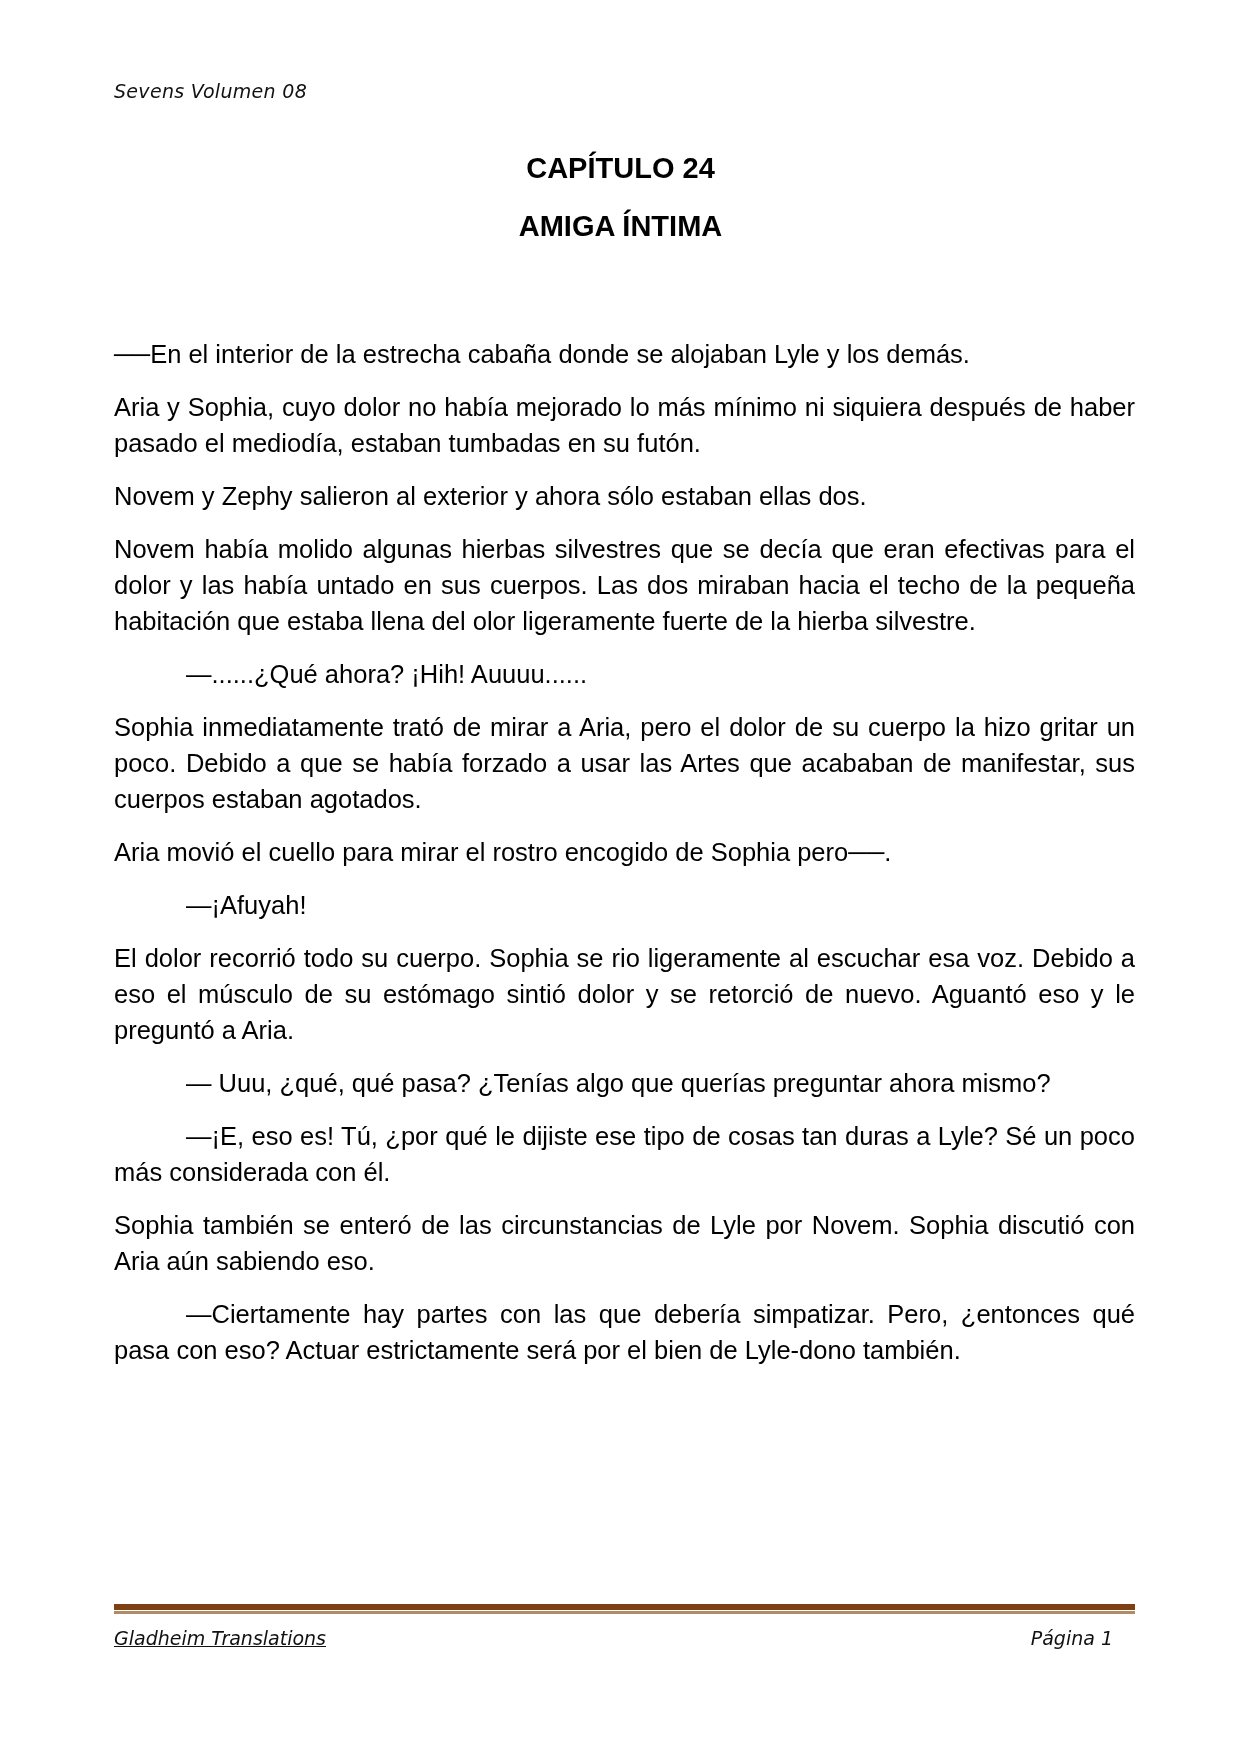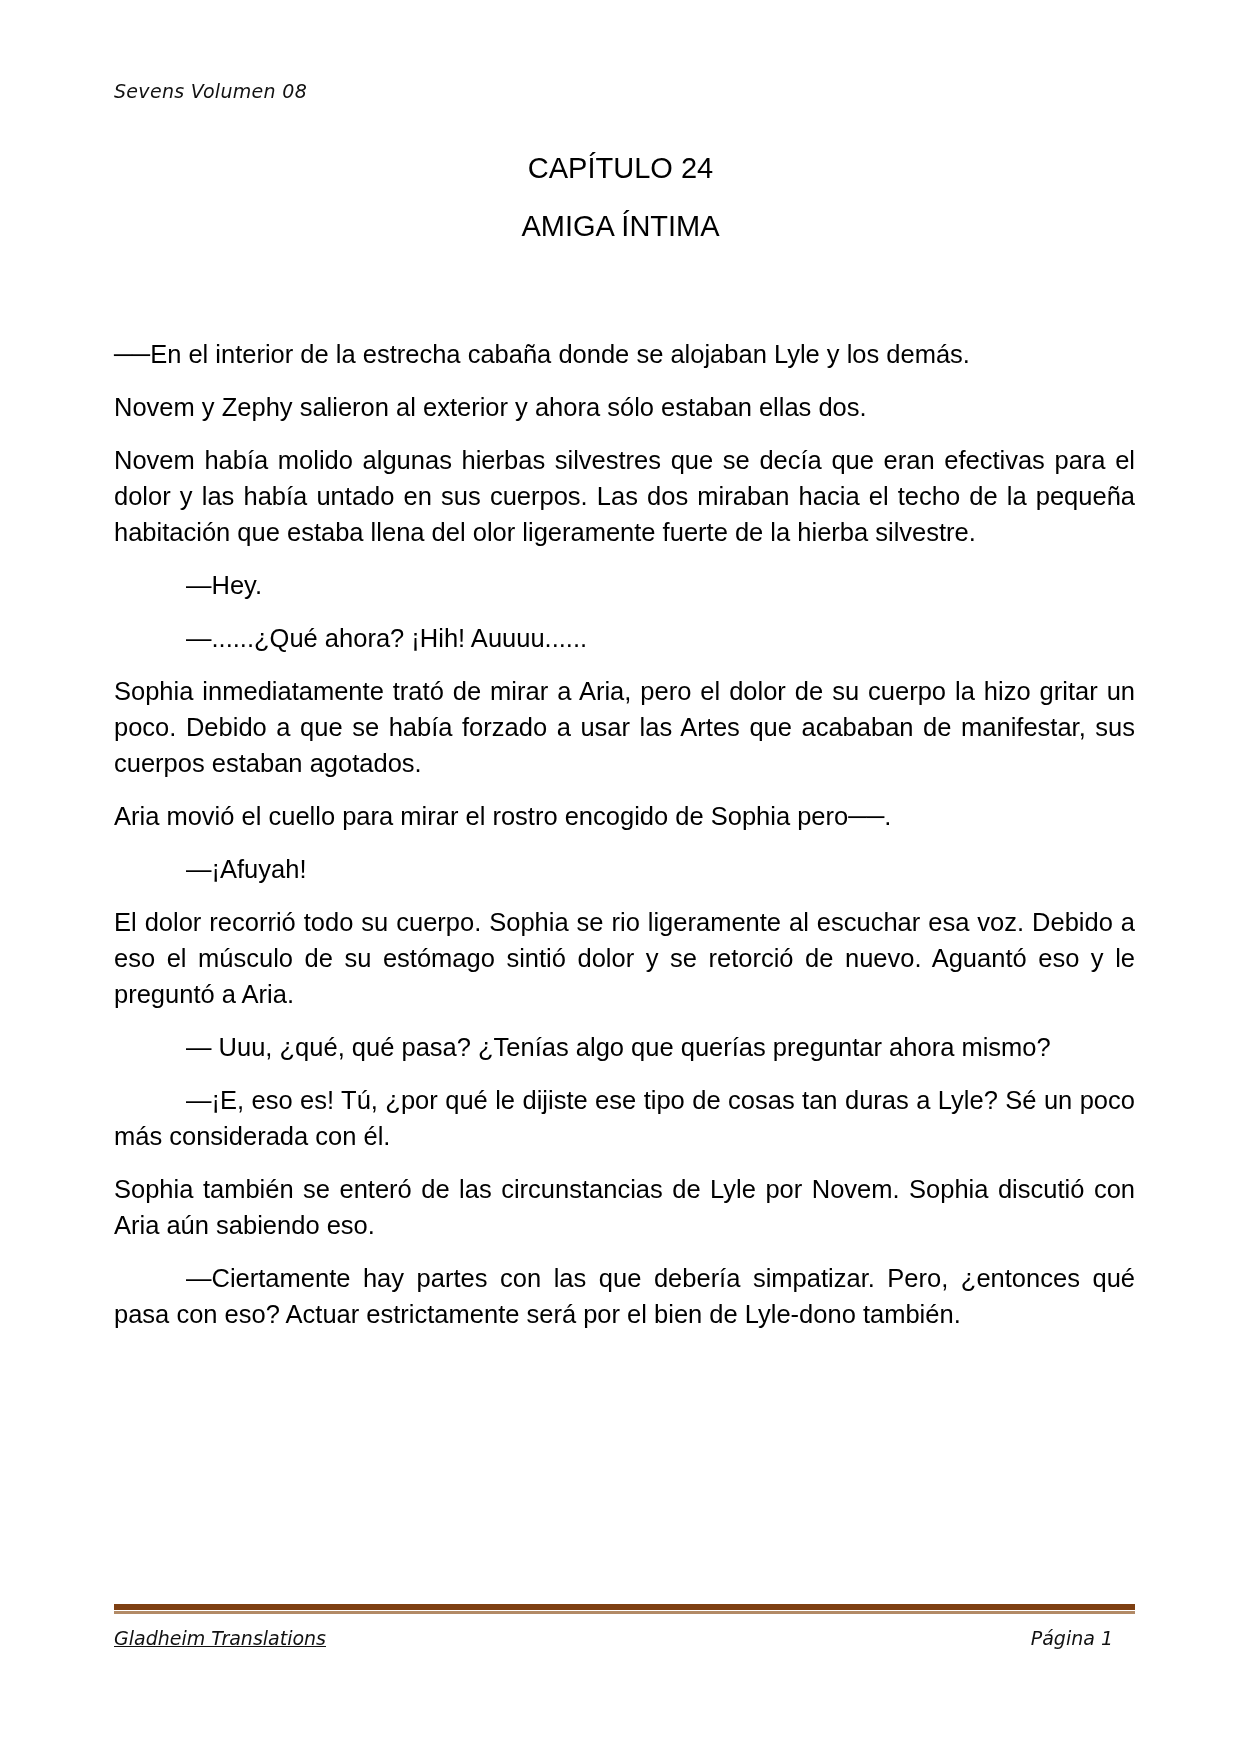--- a/index.html
+++ b/index.html
@@ -24,21 +24,21 @@
     font-size: 19px;
     color: #111;
     letter-spacing: 0.3px;
   }
   .chapter-title {
     position: absolute;
     left: 0;
     width: 1241px;
     text-align: center;
     font-family: "Liberation Sans", sans-serif;
-    font-weight: normal;
+    font-weight: bold;
     font-size: 29px;
   }
   .chapter-number { top: 152px; }
   .chapter-name { top: 210px; }
   .body-text {
     position: absolute;
     left: 114px;
     top: 320px;
     width: 1021px;
     font-family: "Liberation Sans", sans-serif;
@@ -85,23 +85,23 @@
 </head>
 <body>
 
 <div class="running-header">Sevens Volumen 08</div>
 
 <div class="chapter-title chapter-number">CAPÍTULO 24</div>
 <div class="chapter-title chapter-name">AMIGA ÍNTIMA</div>
 
 <div class="body-text">
   <p class="last-line-left">──En el interior de la estrecha cabaña donde se alojaban Lyle y los demás.</p>
+  <p class="last-line-left">Aria y Sophia, cuyo dolor no había mejorado lo más mínimo ni siquiera después de haber pasado el mediodía, estaban tumbadas en su futón.</p>
   <p class="last-line-left">Novem y Zephy salieron al exterior y ahora sólo estaban ellas dos.</p>
   <p class="last-line-left">Novem había molido algunas hierbas silvestres que se decía que eran efectivas para el dolor y las había untado en sus cuerpos. Las dos miraban hacia el techo de la pequeña habitación que estaba llena del olor ligeramente fuerte de la hierba silvestre.</p>
-  <p class="last-line-left dialogue">—Hey.</p>
   <p class="last-line-left dialogue">—......¿Qué ahora? ¡Hih! Auuuu......</p>
   <p class="last-line-left">Sophia inmediatamente trató de mirar a Aria, pero el dolor de su cuerpo la hizo gritar un poco. Debido a que se había forzado a usar las Artes que acababan de manifestar, sus cuerpos estaban agotados.</p>
   <p class="last-line-left">Aria movió el cuello para mirar el rostro encogido de Sophia pero──.</p>
   <p class="last-line-left dialogue">—¡Afuyah!</p>
   <p class="last-line-left">El dolor recorrió todo su cuerpo. Sophia se rio ligeramente al escuchar esa voz. Debido a eso el músculo de su estómago sintió dolor y se retorció de nuevo. Aguantó eso y le preguntó a Aria.</p>
   <p class="last-line-left dialogue">— Uuu, ¿qué, qué pasa? ¿Tenías algo que querías preguntar ahora mismo?</p>
   <p class="last-line-left dialogue">—¡E, eso es! Tú, ¿por qué le dijiste ese tipo de cosas tan duras a Lyle? Sé un poco más considerada con él.</p>
   <p class="last-line-left">Sophia también se enteró de las circunstancias de Lyle por Novem. Sophia discutió con Aria aún sabiendo eso.</p>
   <p class="last-line-left dialogue">—Ciertamente hay partes con las que debería simpatizar. Pero, ¿entonces qué pasa con eso? Actuar estrictamente será por el bien de Lyle-dono también.</p>
 </div>

